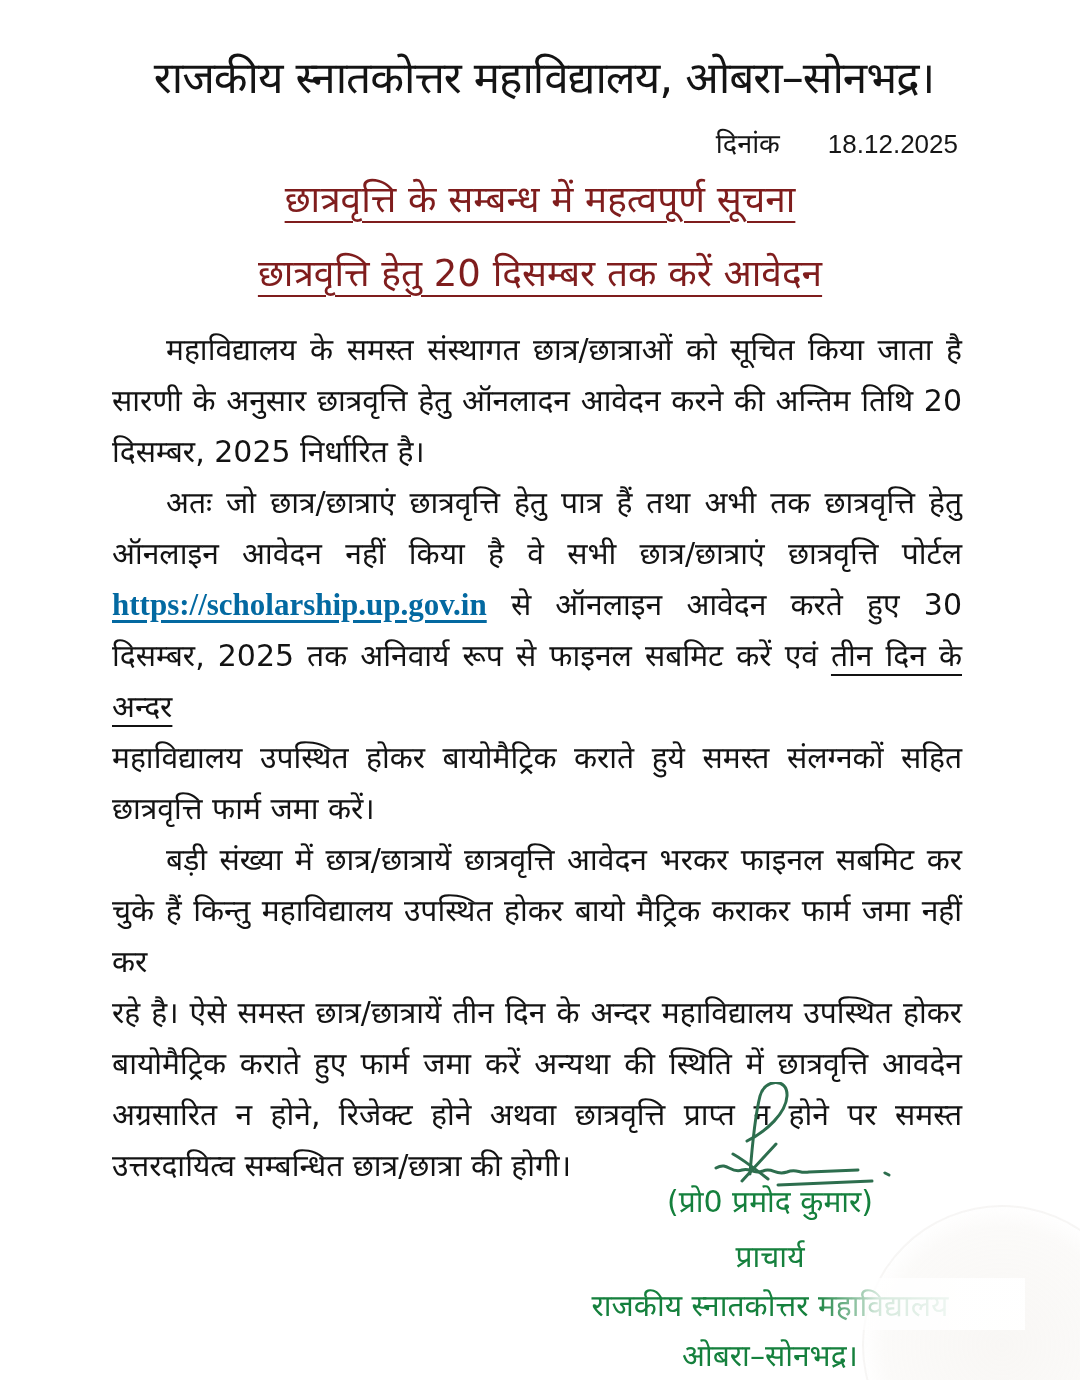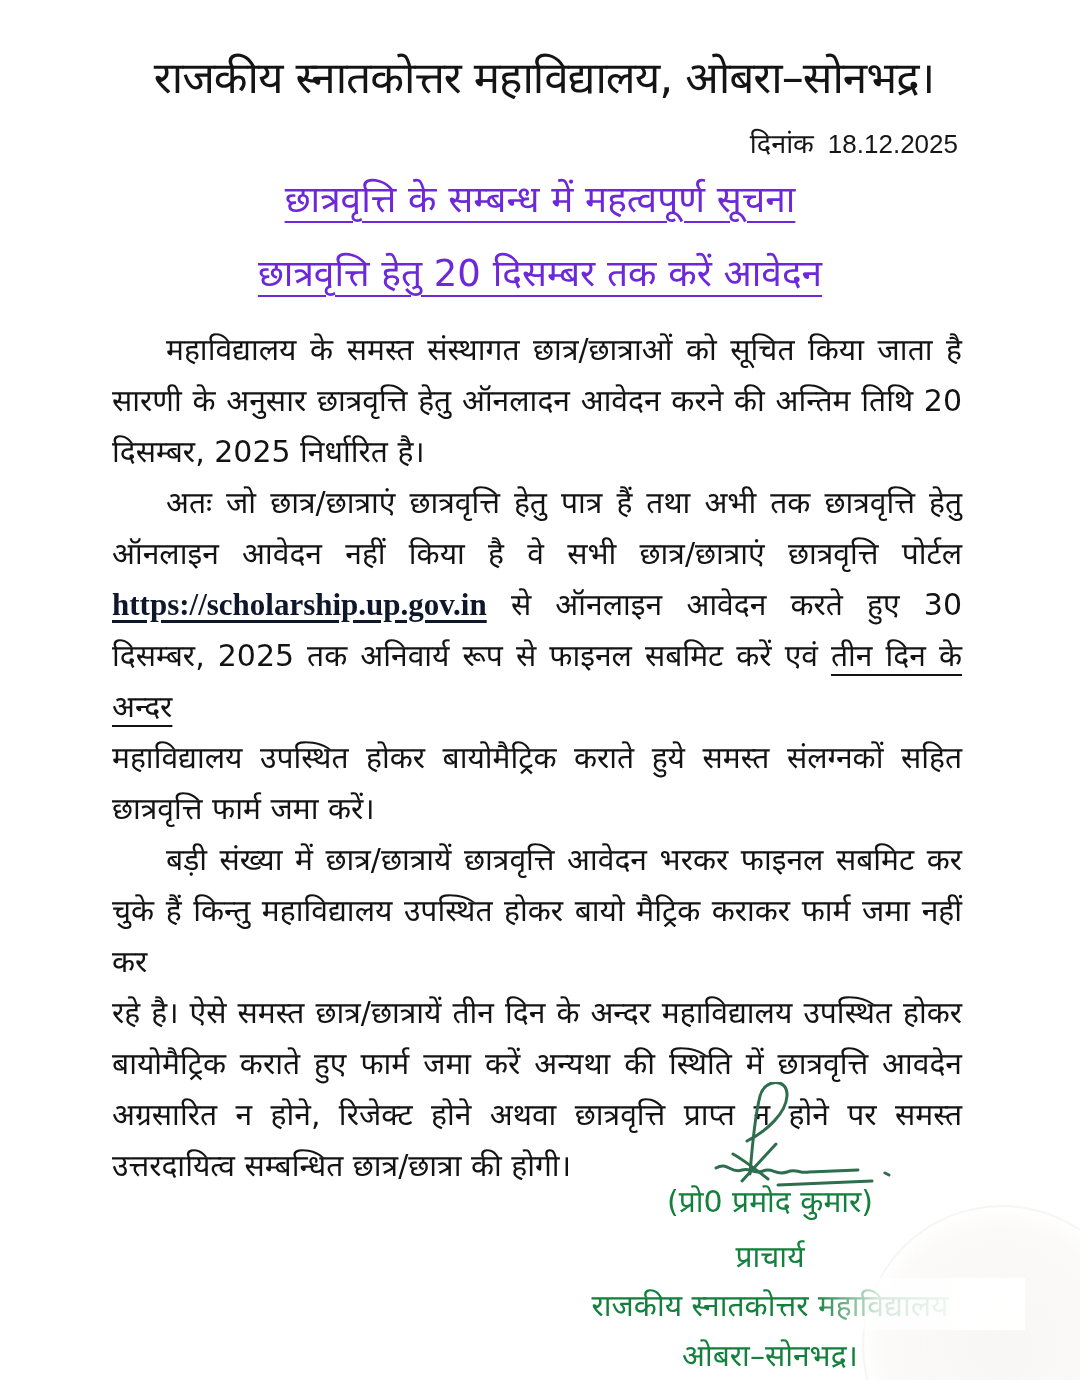--- a/index.html
+++ b/index.html
@@ -25,46 +25,46 @@
     position:absolute; top:46px; left:0; width:100%;
     text-align:center;
     font-size:44px; letter-spacing:-1px;
     color:#141414;
     padding-left:8px;
   }
   .date-row {
     position:absolute; top:124px; right:122px;
     font-size:27px; color:#161616;
   }
-  .date-row .lbl { margin-right:14px;font-family:Liberation Serif, serif; }
-  .date-row .val { font-family:"Liberation Sans", sans-serif; font-size:26px; letter-spacing:0px; }
+  .date-row .lbl { margin-right:24px;font-family:Liberation Serif, serif; }
+  .date-row .val { font-family:"Liberation Sans", sans-serif; font-size:26px; letter-spacing:0px;margin-left:24px; }
 
   .doc-title {
     position:absolute; left:0; width:100%;
-    text-align:center; font-size:37px; color:#6d28d9;
+    text-align:center; font-size:37px; color:#7f1d1d;
   }
   .doc-title span {
     text-decoration:underline;
     text-underline-offset:9px;
     text-decoration-thickness:2px;
   }
   .doc-title.t1 { top:172px; }
   .doc-title.t2 { top:246px; }
 
   .bodytext {
     position:absolute; left:112px; top:324px; width:850px;
     font-size:30px; line-height:51px; color:#131313;
     letter-spacing:0px;
   }
   .line { text-align:justify; text-align-last:justify; white-space:normal; }
   .line.end { text-align-last:left; }
   .line.first { text-indent:54px; }
 
   a.link {
-    color:#0f172a;
+    color:#0369a1;
     font-family:"Liberation Serif", serif;
     font-weight:bold;
     font-size:31px;
     text-decoration:underline;
     text-decoration-thickness:3px;
     text-underline-offset:5px;
   }
   .u {
     text-decoration:underline;
     text-underline-offset:8px;

